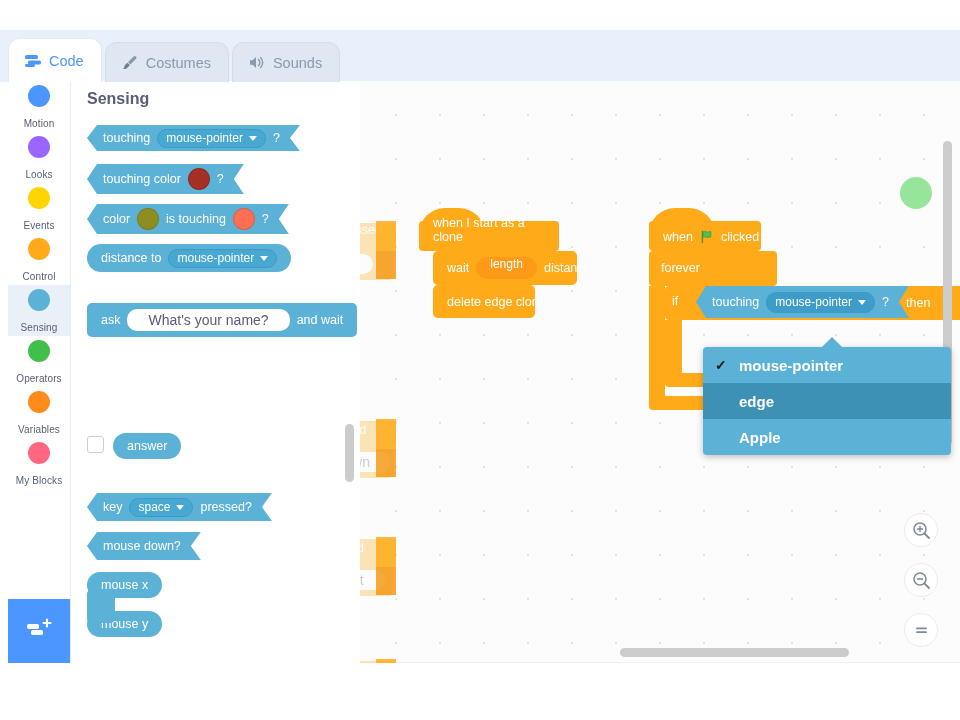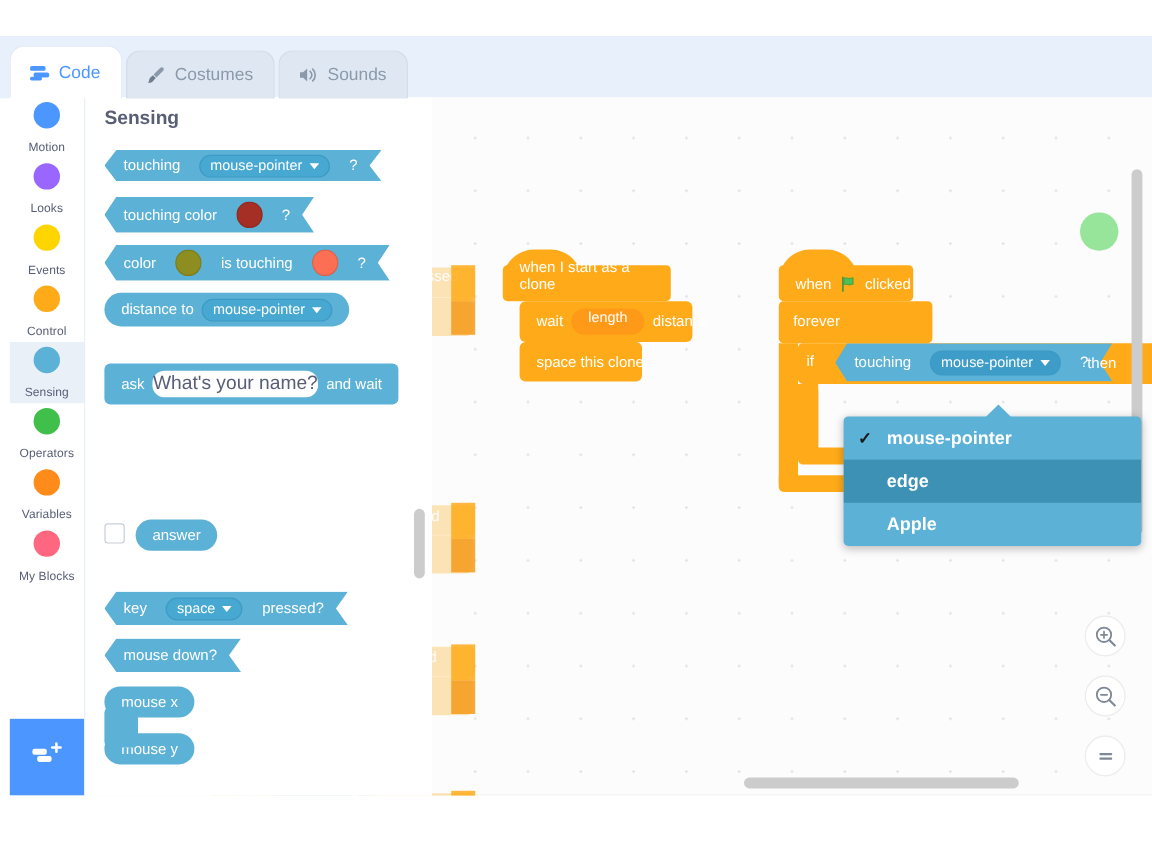--- a/index.html
+++ b/index.html
@@ -81,39 +81,39 @@
     overflow: hidden;
   }
   .canvas-border { position:absolute; left:0; top:0; width:952px; height:582px; border-bottom:1px solid #f0f0f0; pointer-events:none; }
 
   
   .blk { position: absolute; display: flex; align-items: center; color: #fff; font-size: 12.5px; white-space: nowrap; }
   .bool {
     height: 26px; padding: 0 12px;
     background: #5cb1d6;
     clip-path: polygon(10px 0, 100% 0, 100% 0, calc(100% - 10px) 50%, 100% 100%, 100% 100%, 10px 100%, 0 50%);
-    padding-left: 16px; padding-right: 20px; gap: 16px;
+    padding-left: 16px; padding-right: 20px; gap: 7px;
   }
   .round {
     height: 26px; padding: 0 14px; border-radius: 14px; background: #5cb1d6; gap: 7px; justify-content: center;
   }
   .stack {
     height: 34px; padding: 0 14px; background: #5cb1d6; border-radius: 5px; gap: 7px;
   }
   .drop {
     display: inline-flex; align-items: center; gap: 6px;
     height: 19px; padding: 0 8px; border-radius: 10px;
     background: #47a8d1; border: 1px solid #3d9ac4; font-size: 12px; color: #fff;
   }
   .drop.dark { background: #3d9cc8; }
   .caret { width: 0; height: 0; border-left: 4px solid transparent; border-right: 4px solid transparent; border-top: 5px solid #fff; }
   .swatch { width: 22px; height: 22px; border-radius: 50%; border: 1.5px solid rgba(0,0,0,.12); }
   .textinput {
-    display: inline-flex; align-items: center; height: 20px; padding: 0 0;
-    border-radius: 10px; background: #fff; color: #575e75; font-size: 16px;
+    display: inline-flex; align-items: center; height: 20px; padding: 0 21px;
+    border-radius: 10px; background: #fff; color: #575e75; font-size: 14px;
   }
   .checkbox {
     position: absolute; width: 17px; height: 17px; border-radius: 3px;
     background: #fff; border: 1.5px solid #c8cfd8;
   }
 
   
   .ctl { background: #ffab19; }
 
   
@@ -298,21 +298,21 @@
           <div class="hat-txt" style="padding-bottom:7px;">
             <span>when I start as a clone</span>
           </div>
         </div>
         <div class="blk stack ctl" style="left:425px; top:170px; width:144px; height:34px;">
           <span>wait</span>
           <span class="round" style="background:#ff9a19; height:22px; padding:0 14px; font-size:12px;">length</span>
           <span>distance</span>
         </div>
         <div class="blk stack ctl" style="left:425px; top:204px; width:102px; height:33px;">
-          <span>space this clone</span>
+          <span>delete edge clone</span>
         </div>
       </div>
 
       <div>
 
         <div class="hat" style="left:641px; top:140px; height:30px; width:112px;">
           <div class="hat-txt" style="padding-bottom:7px;">
             <span>when</span>
             <span>
               <svg width="14" height="14" viewBox="0 0 14 14" style="display:block">

